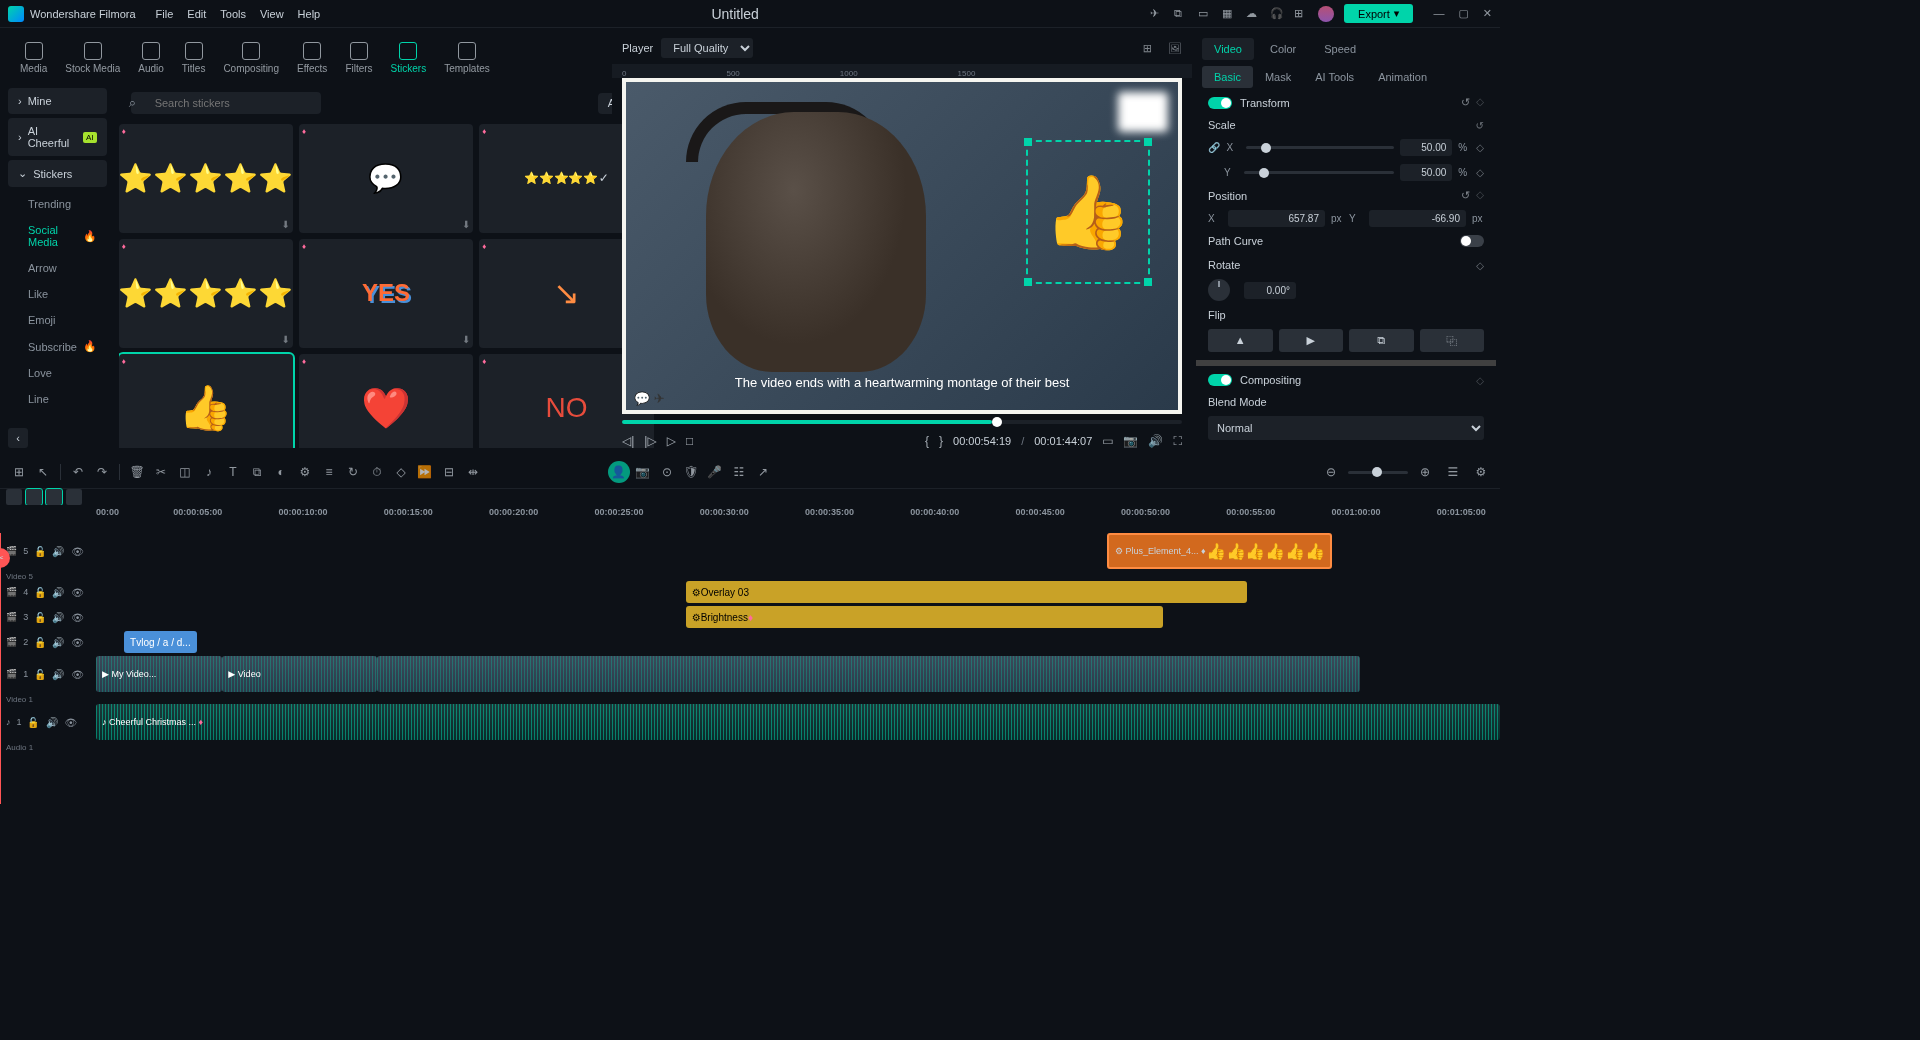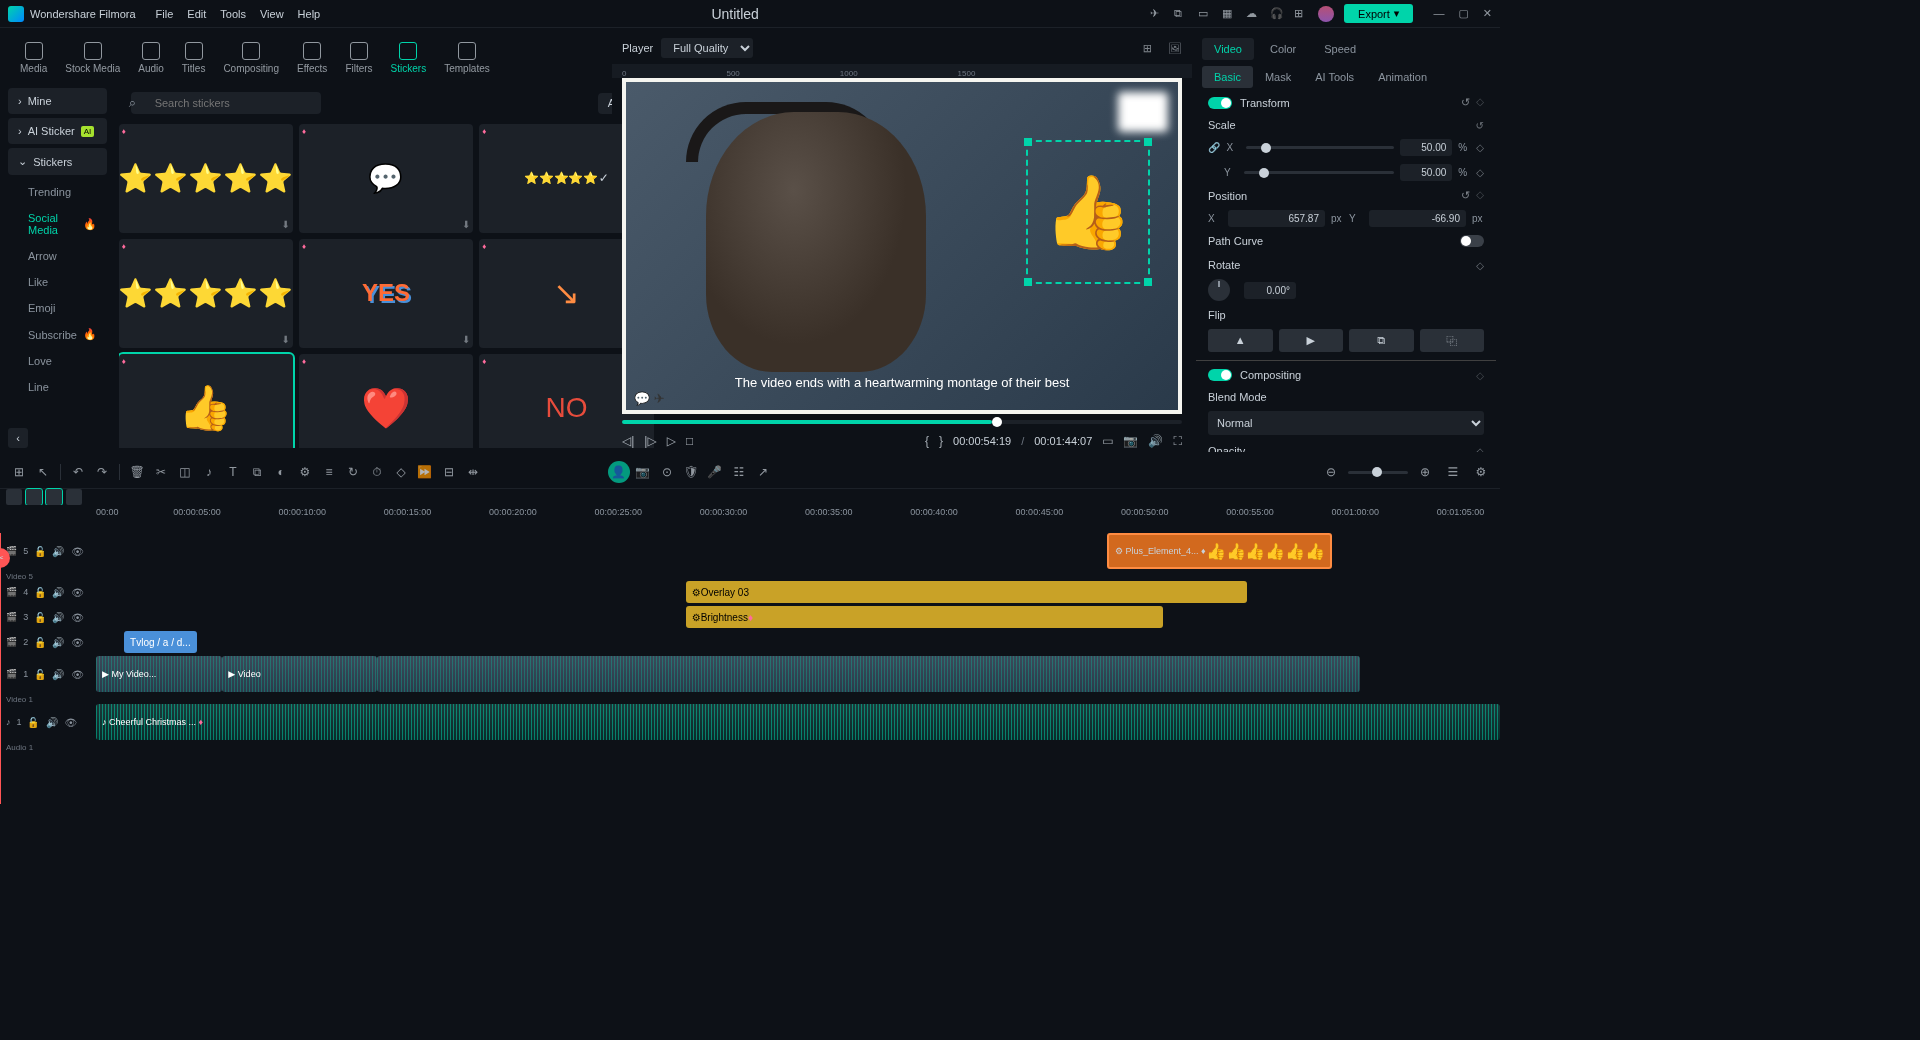--- a/index.html
+++ b/index.html
@@ -66,21 +66,21 @@
 .time-sep { color:#6e7681; }
 .tbtn { cursor:pointer; opacity:.8; font-size:12px; }
 
 .right-panel { width:300px; background:#0d1117; display:flex; flex-direction:column; overflow:auto; }
 .prop-tabs { display:flex; gap:4px; padding:6px; }
 .prop-tab { padding:5px 12px; cursor:pointer; font-size:11px; border-radius:3px; color:#8b949e; }
 .prop-tab.active { background:#1c2128; color:#00d4aa; }
 .sub-tabs { display:flex; gap:0; padding:0 6px; }
 .sub-tab { padding:5px 12px; cursor:pointer; font-size:11px; border-radius:3px; color:#8b949e; }
 .sub-tab.active { background:#2a3038; color:#00d4aa; }
-.prop-sec { padding:8px 12px; border-bottom:1px solid #404040; }
+.prop-sec { padding:8px 12px; border-bottom:6px solid #404040; }
 .sec-header { display:flex; align-items:center; gap:8px; margin-bottom:10px; }
 .toggle { width:24px; height:12px; background:#00d4aa; border-radius:6px; position:relative; cursor:pointer; }
 .toggle.off { background:#3a4048; }
 .toggle::after { content:""; position:absolute; width:10px; height:10px; background:#fff; border-radius:50%; top:1px; right:1px; }
 .toggle.off::after { left:1px; right:auto; }
 .sec-title { font-size:11px; flex:1; }
 .sec-icons { display:flex; gap:6px; opacity:.6; }
 .prop-row { display:flex; align-items:center; gap:6px; margin-bottom:8px; }
 .prop-row .lbl { width:14px; font-size:10px; color:#8b949e; }
 .slider { flex:1; height:3px; background:#2a3038; position:relative; border-radius:2px; }
@@ -96,21 +96,21 @@
 .dropdown { width:100%; background:#1c2128; border:none; color:#c9d1d9; padding:5px; font-size:11px; border-radius:3px; }
 
 .timeline-area { height:348px; background:#0d1117; display:flex; flex-direction:column; }
 .tl-toolbar { display:flex; align-items:center; gap:2px; padding:5px 8px; border-bottom:1px solid #1c2128; }
 .tl-tool { width:22px; height:22px; display:flex; align-items:center; justify-content:center; cursor:pointer; opacity:.7; font-size:12px; border-radius:3px; }
 .tl-sep { width:1px; height:16px; background:#2a3038; margin:0 4px; }
 .tl-zoom { display:flex; align-items:center; gap:6px; margin-left:auto; }
 .tl-zoom .slider{ width:60px; }
 .tl-sec-btn { width:16px; height:16px; background:#2a3038; border-radius:2px; cursor:pointer; }
 .tl-sec-btn.g { outline:1px solid #00d4aa; }
-.tl-ruler { height:28px; display:flex; position:relative; background:#0d1117; }
+.tl-ruler { height:28px; display:flex; position:relative; background:#0d1117;font-weight:bold; }
 .tl-ruler .ticks { flex:1; position:relative; margin-left:96px; }
 .tick { position:absolute; font-size:9px; color:#8b949e; top:2px; }
 .playhead-line { position:absolute; top:0; bottom:0; width:1px; background:#ff5555; z-index:10; pointer-events:none; }
 .playhead-bubble { position:absolute; top:15px; width:20px; height:20px; background:#ff5555; border-radius:50%; transform:translateX(-50%); display:flex; align-items:center; justify-content:center; font-size:9px; z-index:11; pointer-events:none; }
 .tracks { flex:1; overflow:auto; position:relative; }
 .track { display:flex; height:22px; margin-bottom:3px; }
 .track.big { height:36px; }
 .track-head { width:96px; display:flex; align-items:center; gap:6px; padding:0 6px; font-size:9px; color:#8b949e; }
 .track-head .lock, .track-head .mute, .track-head .eye { cursor:pointer; font-size:10px; }
 .track-body { flex:1; position:relative; }
@@ -209,21 +209,21 @@
         </div>
     </div>
     <div class="left-body">
       <div class="side-cats" style="position:relative">
         <div class="item top-item">
             <span>›</span>
             <span>Mine</span>
           </div>
         <div class="item top-item">
             <span>›</span>
-            <span>AI Sticker</span>
+            <span>AI Cheerful</span>
             <span class="ai-badge">AI</span>
           </div>
         <div class="item top-item">
             <span>⌄</span>
             <span>Stickers</span>
           </div>
         <div class="item" style="padding-left:20px">Trending</div>
         <div class="item active" style="padding-left:20px">
             <span>Social Media</span> 
             <span>🔥</span>

